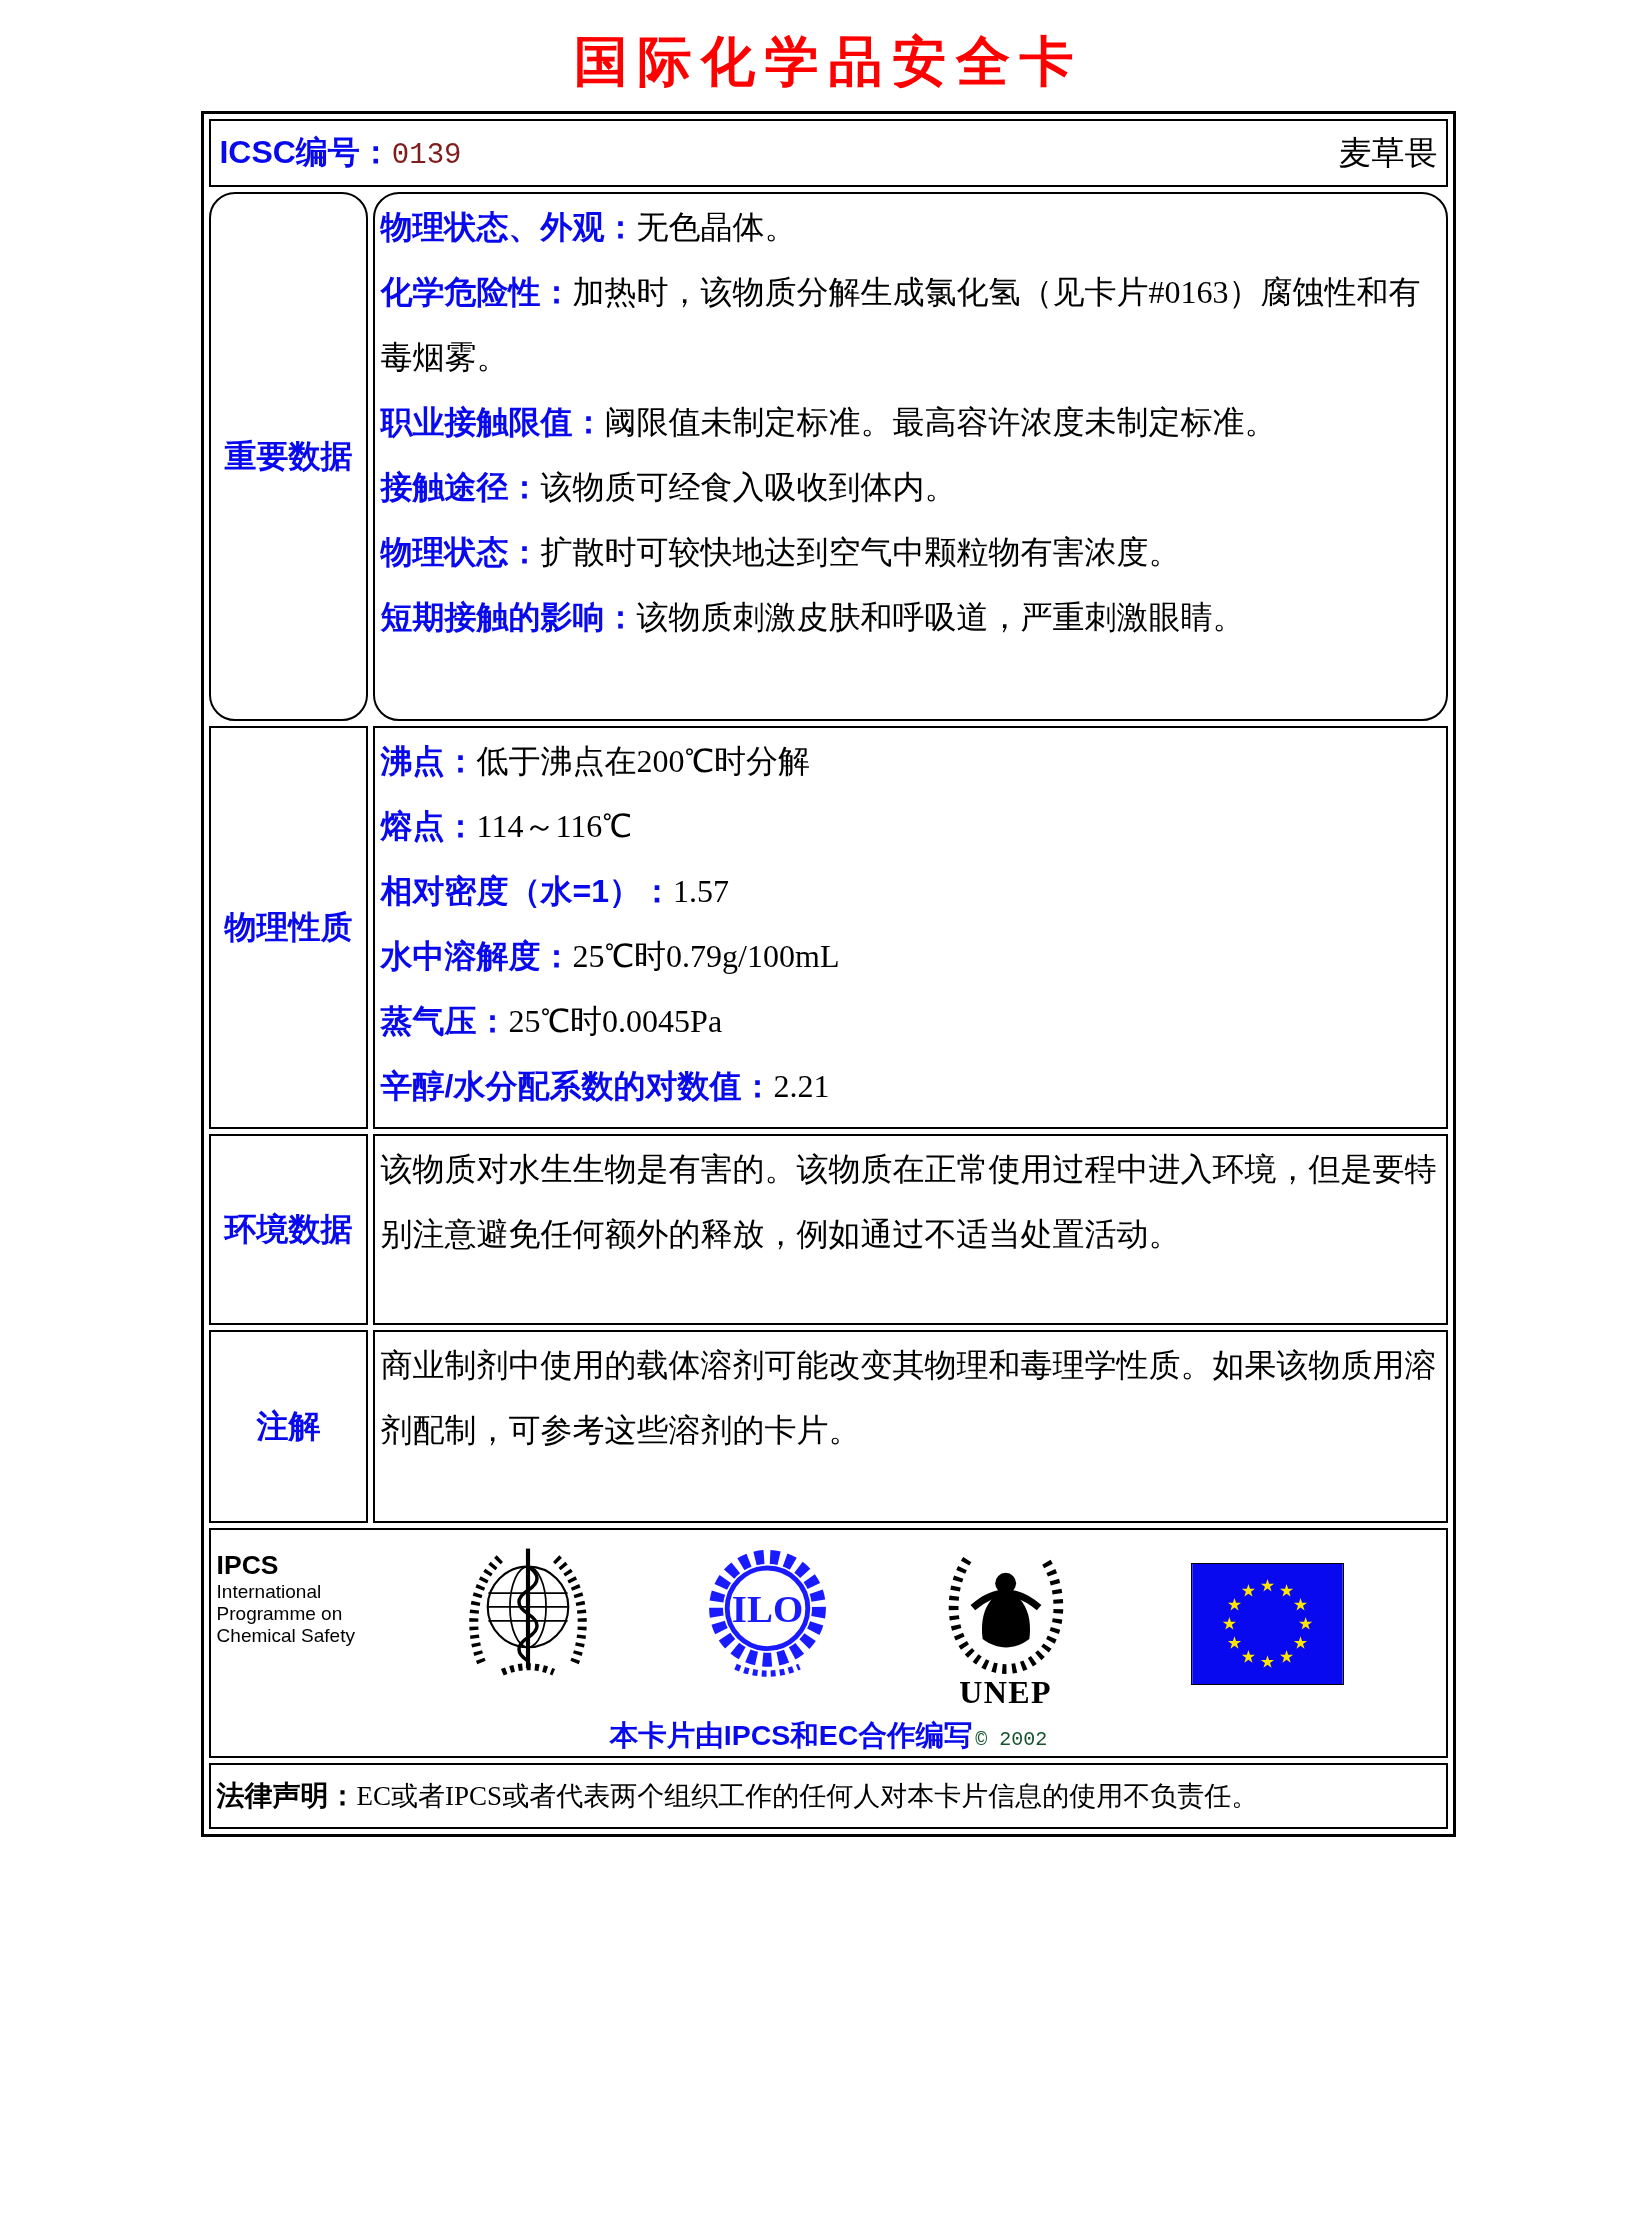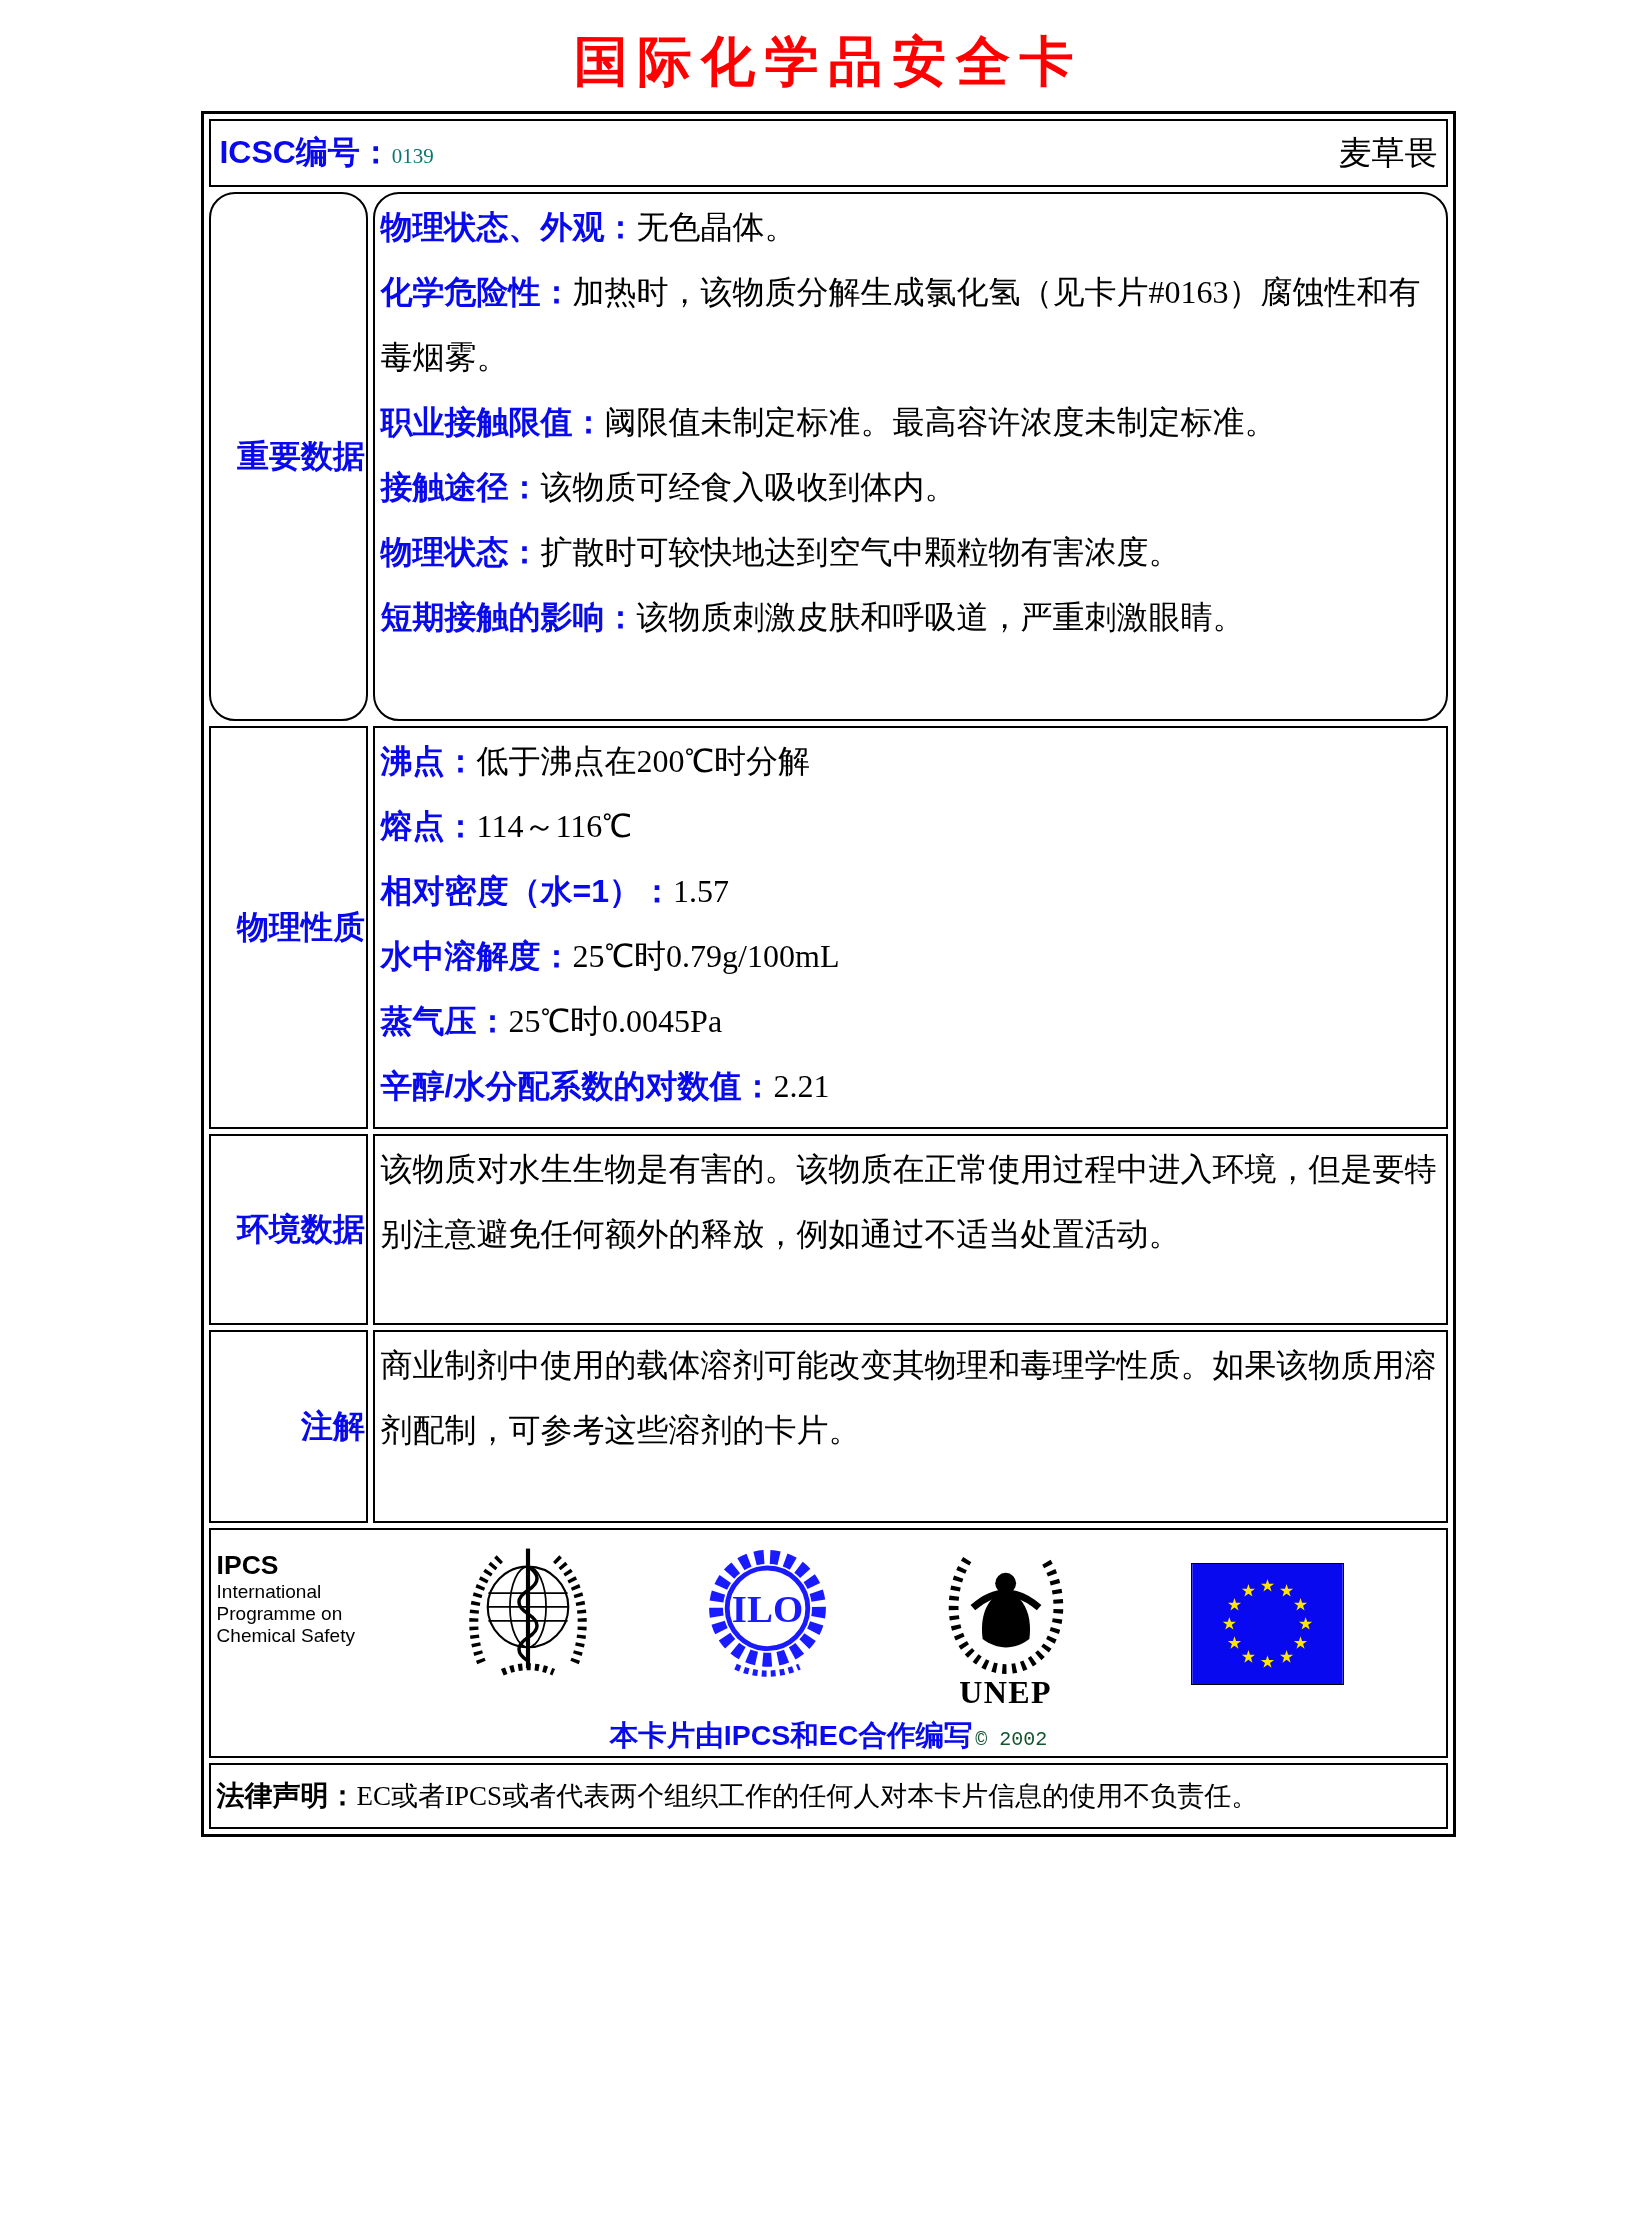--- a/index.html
+++ b/index.html
@@ -64,32 +64,32 @@
     justify-content: space-between;
     align-items: center;
   }
   .blue-label {
     font-family: "Liberation Sans", sans-serif;
     font-weight: bold;
     color: #0909EE;
   }
   .hdr-flex .blue-label { font-size: 32px; }
   .hdr-num {
-    font-family: Liberation Serif, serif;
-    font-size: 21px;
-    color: #0f766e;
+    font-family: Liberation Mono, monospace;
+    font-size: 29px;
+    color: #7f1d1d;
   }
   .chem-name {
     font-family: "Liberation Serif", serif;
     font-size: 33px;
     color: #000000;
   }
   .label-cell {
     vertical-align: middle;
-    text-align: right;
+    text-align: center;
     font-family: "Liberation Sans", sans-serif;
     font-weight: bold;
     font-size: 32px;
     color: #0909EE;
   }
   .content-cell {
     padding: 1.4px 7px 0 5.6px;
   }
   .content-cell p.line {
     margin: 0;

